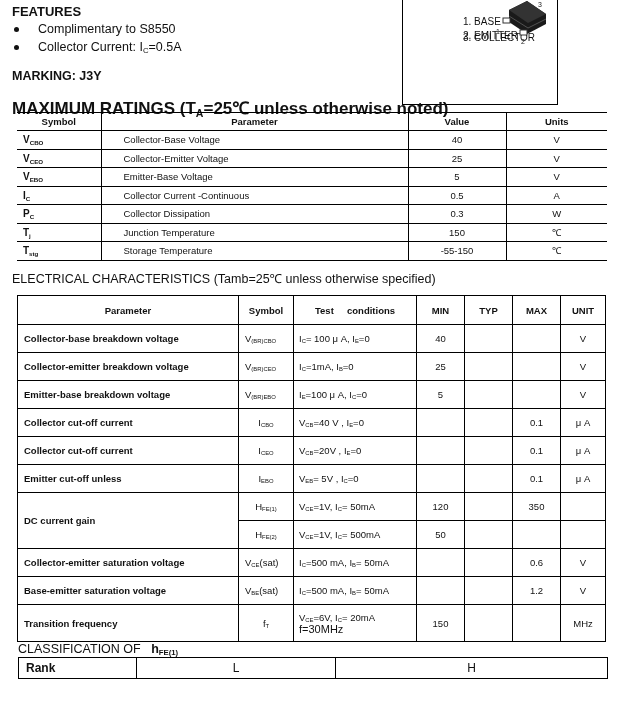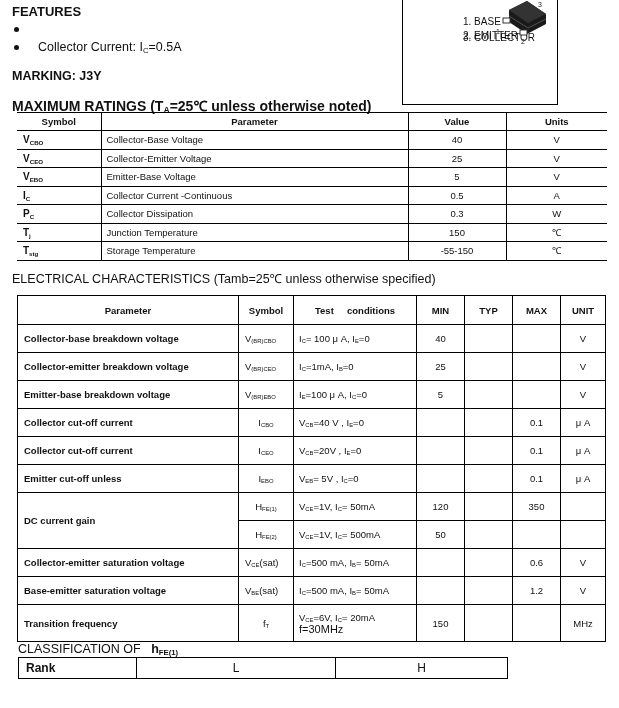--- a/index.html
+++ b/index.html
@@ -15,59 +15,59 @@
   #features-title { left: 12px; top: 4px; font-size: 13px; font-weight: bold; }
   .feat { left: 14px; font-size: 12.5px; }
   .feat .dot { display: inline-block; width: 5px; height: 5px; background: #111; border-radius: 50%; margin-right: 19px; vertical-align: middle; }
   #marking { left: 12px; top: 69px; font-size: 12.5px; font-weight: bold; }
 
   
   #pkg-box { left: 402px; top: -2px; width: 154px; height: 106px; border: 1px solid #000; border-top: none; }
   .pin { font-size: 10px; left: 16px; margin-left: 44px; }
 
   
-  #max-title { left: 12px; top: 96px; font-size: 14px; font-weight: bold; }
+  #max-title { left: 12px; top: 96px; font-size: 17px; font-weight: bold; }
   #elec-title { left: 12px; top: 270px; font-size: 12.5px; }
   #class-title { left: 18px; top: 642px; font-size: 12.5px; }
 
   table { border-collapse: collapse; position: absolute; }
   td, th { padding: 0; }
 
   
   #max-table { left: 17px; top: 112px; width: 590px; font-size: 9.5px; }
   #max-table th { font-weight: bold; text-align: center; height: 17px; border-bottom: 1px solid #000; border-top: 1px solid #000; }
   #max-table td { height: 17.5px; border-bottom: 1px solid #000; }
   #max-table th + th, #max-table td + td { border-left: 1px solid #000; }
   #max-table .sym { font-weight: bold; padding-left: 6px; font-size: 10px; }
-  #max-table .par { padding-left: 5px; margin-top: 16px; }
+  #max-table .par { padding-left: 22px; margin-top: 16px; }
   #max-table .val, #max-table .unit { text-align: center; }
 
   
   #elec-table { left: 17px; top: 295px; width: 589px; font-size: 9.5px; border: 1px solid #000; }
   #elec-table th, #elec-table td { border: 1px solid #000; }
   #elec-table th { height: 28px; font-weight: bold; text-align: center; }
   #elec-table td { height: 27px; }
   #elec-table .param { font-weight: bold; padding-left: 6px; }
   #elec-table .sym { padding-left: 6px; }
   #elec-table .sym.c { text-align: center; padding-left: 0; }
   #elec-table .cond { padding-left: 5px; }
   #elec-table .num { text-align: center; }
 
   
-  #class-table { left: 18px; top: 657px; width: 490px; font-size: 12px; border: 1px solid #000; }
+  #class-table { left: 18px; top: 657px; width: 590px; font-size: 12px; border: 1px solid #000; }
   #class-table td { border: 1px solid #000; height: 20px; }
   #class-table .lab { padding-left: 7px; width: 110px; }
   #class-table .cell { text-align: center; }
 </style>
 </head>
 <body>
 
 <div id="features-title" class="abs">FEATURES</div>
 <div class="abs feat" style="top:22px">
-  <span class="dot"></span>
+  <span class="dot"></span><span>Complimentary to S8550</span>
 </div>
 <div class="abs feat" style="top:40px">
   <span class="dot"></span><span>Collector Current: I</span><sub>C</sub><span>=0.5A</span>
 </div>
 <div id="marking" class="abs">MARKING: J3Y</div>
 
 <div id="pkg-box" class="abs">
   <div class="abs pin" style="top:18px">1. BASE</div>
   <div class="abs pin" style="top:32px">2. EMITTER</div>
   <div class="abs pin" style="top:34px">3. COLLECTOR</div>

